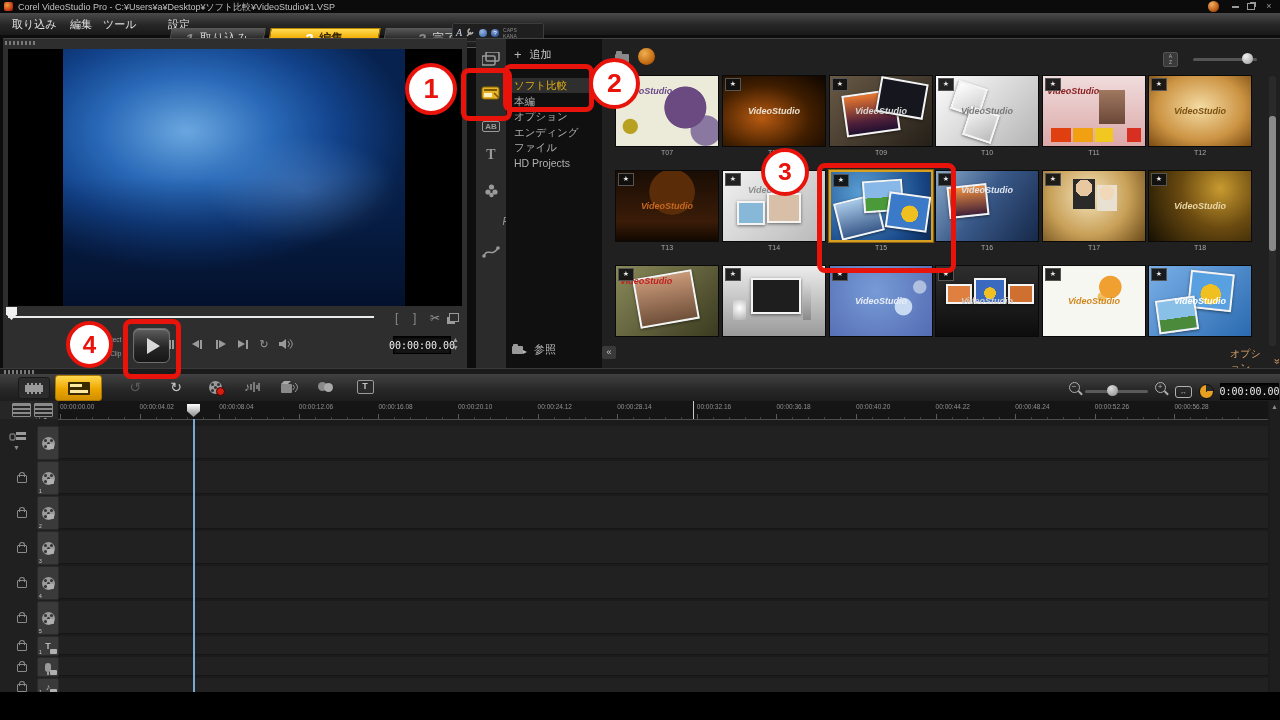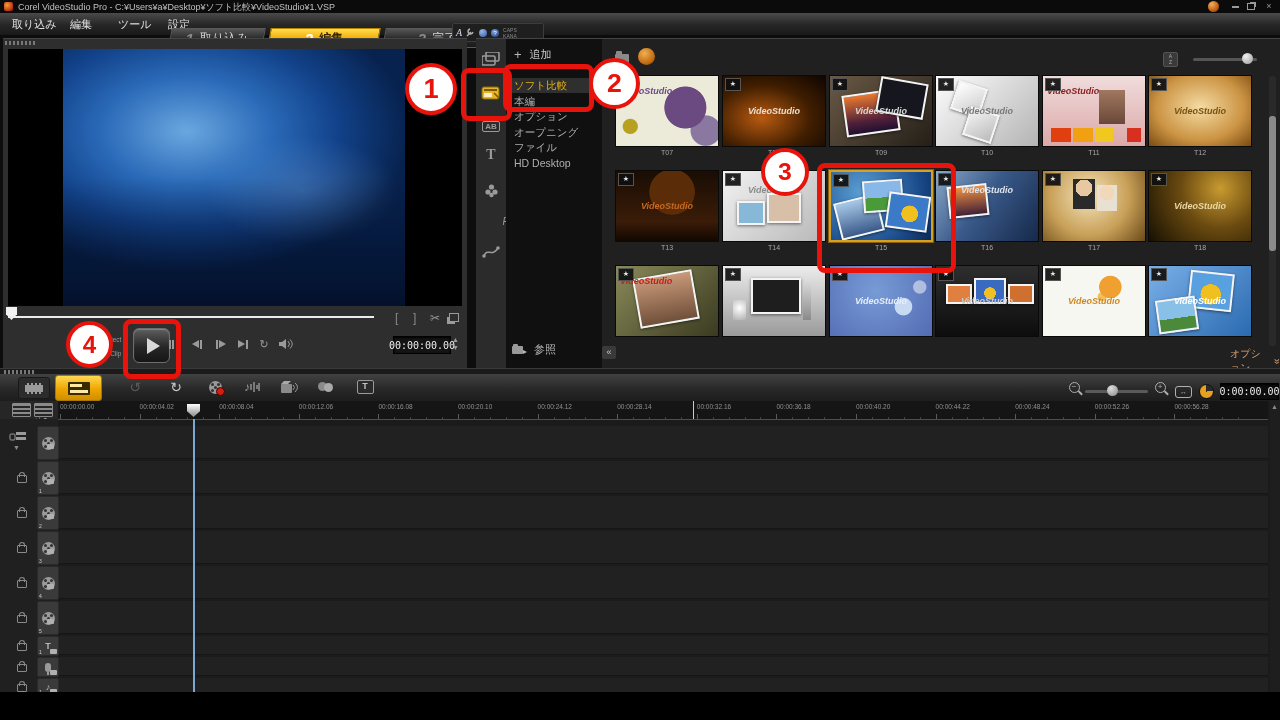--- a/index.html
+++ b/index.html
@@ -192,21 +192,21 @@
     <div id="helpball" class="abs"></div>
     <div id="btn-min" class="abs winbtn"><span id="minimize-glyph"></span></div>
     <div id="btn-restore" class="abs winbtn"><span id="restore-glyph"></span></div>
     <div id="btn-close" class="abs winbtn">×</div>
   </div>
 
   <div id="menubar" class="abs">
     <div id="menu-items">
         <span class="menu-item" style="left: 12px;">取り込み</span>
         <span class="menu-item" style="left: 70px;">編集</span>
-        <span class="menu-item" style="left: 118px;">ツール</span>
+        <span class="menu-item" style="left: 103px;">ツール</span>
         <span class="menu-item" style="left: 168px;">設定</span>
       </div>
     <div id="steps" class="abs">
         <div class="step" style="width: 74px; justify-content: center;">
           <div class="bgskew"></div>
           <span class="num">1</span>
           <span class="lbl">取り込み</span>
         </div>
         <div class="step active" style="width: 90px; justify-content: center;">
           <div class="bgskew"></div>
@@ -327,23 +327,23 @@
       </div>
     <div id="catpanel" class="abs">
       <div id="add-row" class="abs">
         <span id="add-plus">+</span>
         <span>追加</span>
       </div>
       <div id="cat-list">
           <div class="cat-item selected" style="top: 39px; position: absolute;">ソフト比較</div>
           <div class="cat-item" style="top: 54.5px; position: absolute;">本編</div>
           <div class="cat-item" style="top: 70px; position: absolute;">オプション</div>
-          <div class="cat-item" style="top: 85.5px; position: absolute;">オープニング</div>
+          <div class="cat-item" style="top: 85.5px; position: absolute;">エンディング</div>
           <div class="cat-item" style="top: 101px; position: absolute;">ファイル</div>
-          <div class="cat-item" style="top: 116.5px; position: absolute;">HD Desktop</div>
+          <div class="cat-item" style="top: 116.5px; position: absolute;">HD Projects</div>
         </div>
       <div id="browse-row" class="abs">
         <svg width="16" height="11" viewBox="0 0 16 11">
           <rect x="0" y="2" width="11" height="8" rx="1" fill="#9a9a9a"></rect>
             <rect x="1" y="0" width="5" height="3" rx="1" fill="#9a9a9a"></rect>
           <path d="M11 6 l4 2 -4 2z" fill="#b8b8b8"></path>
           </svg>
         <span>参照</span>
       </div>
     </div>

